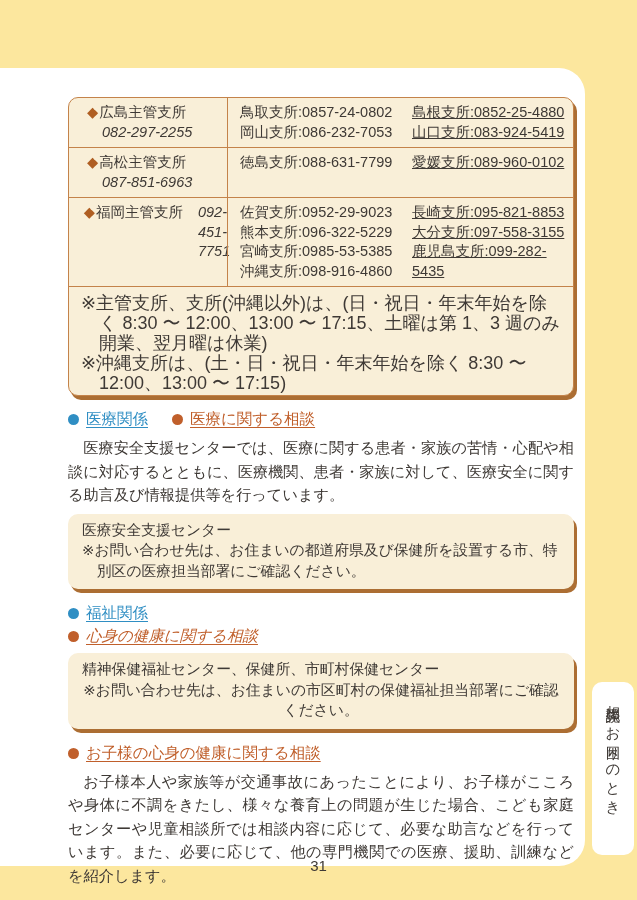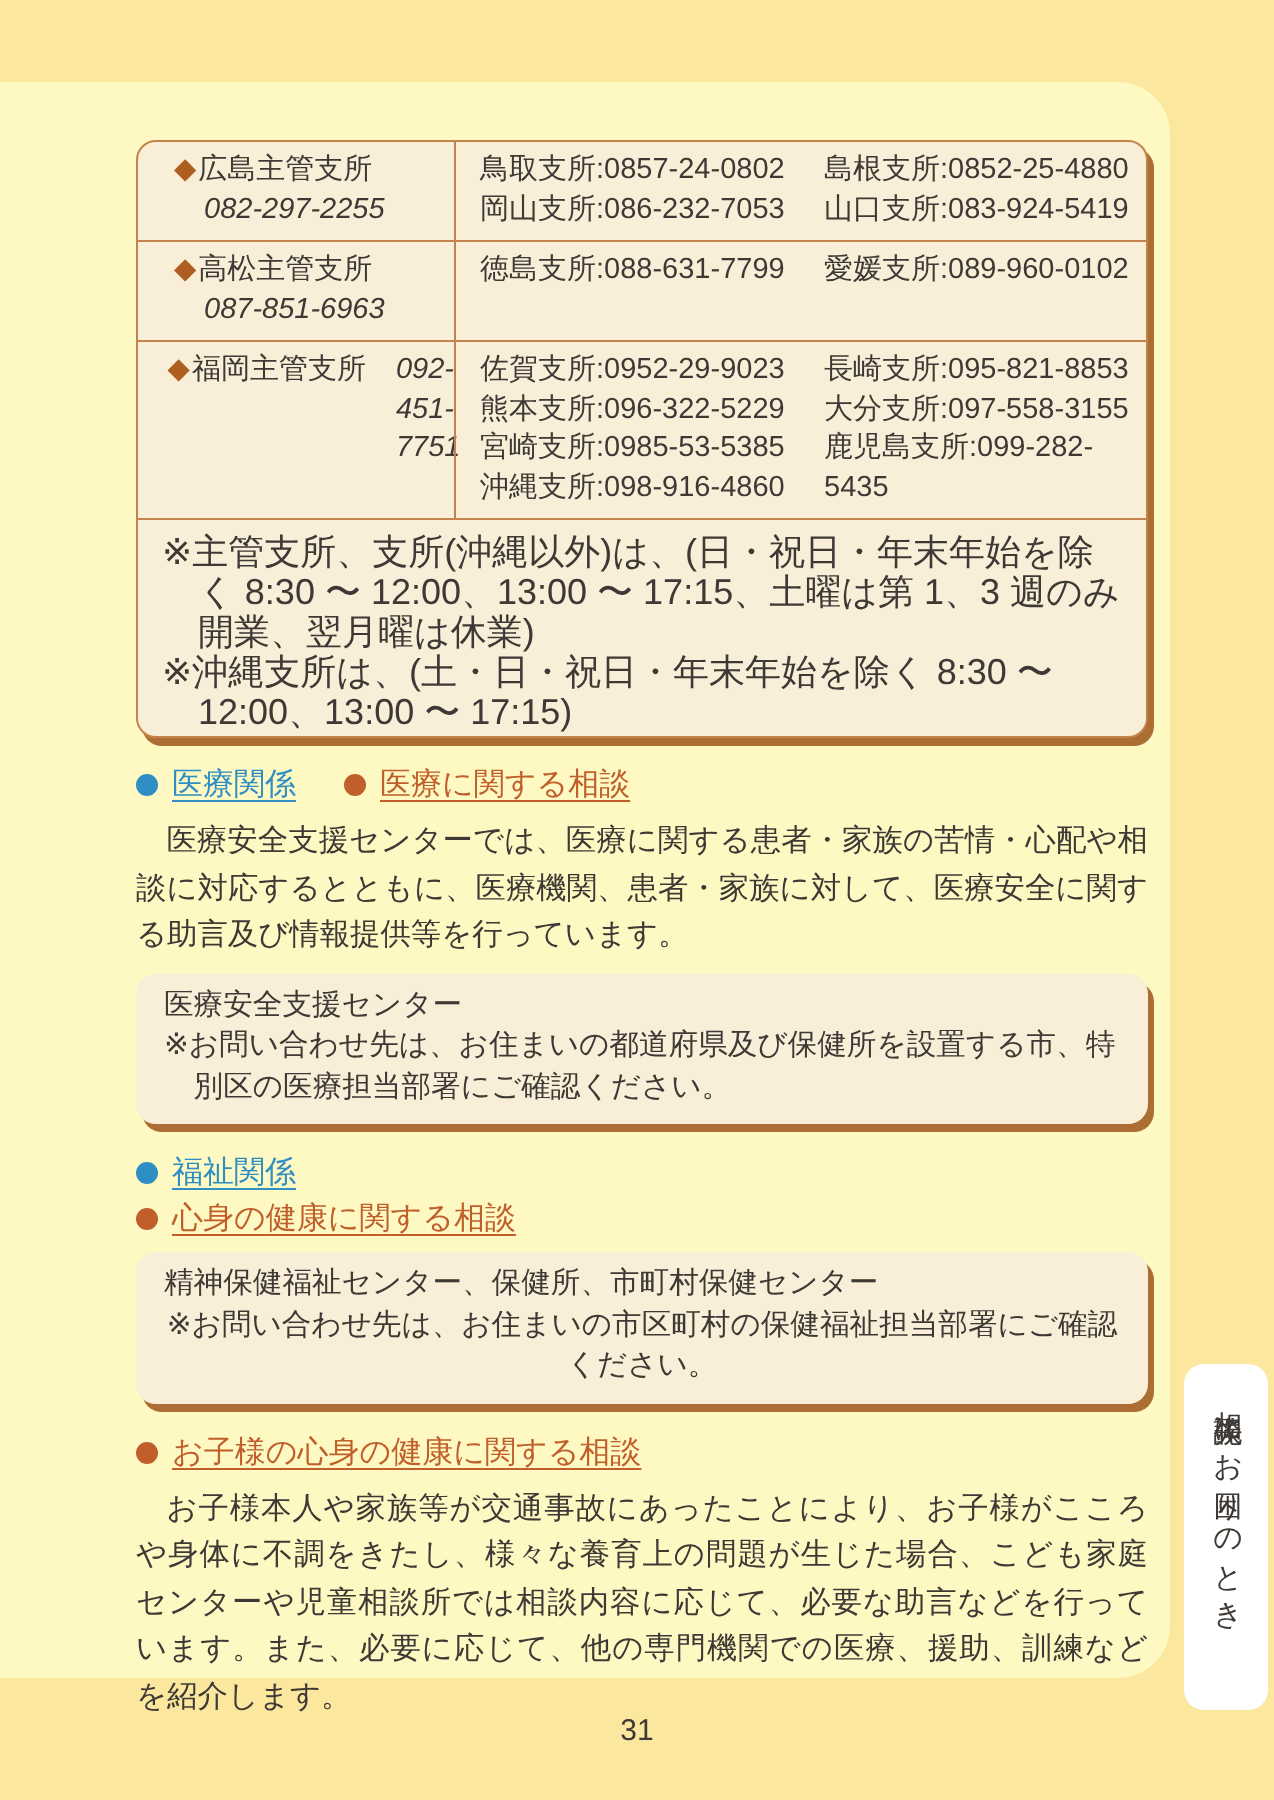--- a/index.html
+++ b/index.html
@@ -5,23 +5,23 @@
   * { margin:0; padding:0; box-sizing:border-box; }
   html,body { width:637px; height:900px; }
   body {
     position:relative;
     background:#FCE79E;
     font-family:"Liberation Sans","DejaVu Sans",sans-serif;
     color:#3E3935;
     overflow:hidden;
   }
   .panel {
-    position:absolute; left:0; top:41px;
+    position:absolute; left:0; top:68px;
     width:585px; height:798px;
-    background:#fef9c3;
+    background:#ffffff;
     border-radius:0 26px 26px 0;
   }
   .content {
     position:absolute; left:68px; top:29px; width:506px;
   }
 
   
   .office-table {
     background:#F9EFD8;
     border:1.5px solid #C4834A;
@@ -30,21 +30,21 @@
     font-size:14.5px; line-height:19.5px;
     overflow:hidden;
     margin-bottom:13px;
   }
   .trow { display:flex; border-bottom:1.5px solid #C4834A; }
   .cell-office { width:158px; padding:5px 0 5px 18px; }
   .office-name { white-space:nowrap; }
   .office-phone { padding-left:15px;font-style:italic; }
   .cell-branches { flex:1; border-left:1.5px solid #C4834A; padding:5px 0 5px 12px; display:flex; }
   .bcol1 { width:172px; }
-  .bcol2 { flex:1; }
+  .bcol2 { flex:1;text-decoration:underline; }
   .diamond { color:#AF5E22; margin-right:1px; }
   .notes-row { padding:6px 10px 2px 12px; font-size:18px; line-height:20px; }
   .note-line { padding-left:1em; text-indent:-1em; }
 
   
   .heading-row { display:flex; align-items:center; gap:24px; margin:10px 0 6px; }
   .heading { display:flex; align-items:center; font-size:15.5px; }
   .bullet { width:11px; height:11px; border-radius:50%; display:inline-block; margin-right:7px; flex:0 0 auto; }
   .bullet.blue { background:#2F8EC3; }
   .bullet.orange { background:#C05F2B; }
@@ -173,21 +173,21 @@
       <div class="box-title">医療安全支援センター</div>
       <div class="box-note">※お問い合わせ先は、お住まいの都道府県及び保健所を設置する市、特別区の医療担当部署にご確認ください。</div>
     </div>
 
     <div class="heading-row" style="margin-bottom:2px;text-align:right;">
       <div class="heading blue">
         <span class="bullet blue"></span>
         <span class="label">福祉関係</span>
       </div>
     </div>
-    <div class="heading-row" style="margin-top:0;">
+    <div class="heading-row" style="margin-top:0;font-style:italic;">
       <div class="heading orange">
         <span class="bullet orange"></span>
         <span class="label">心身の健康に関する相談</span>
       </div>
     </div>
 
     <div class="infobox center-note">
       <div class="box-title">精神保健福祉センター、保健所、市町村保健センター</div>
       <div class="box-note">※お問い合わせ先は、お住まいの市区町村の保健福祉担当部署にご確認ください。</div>
     </div>

